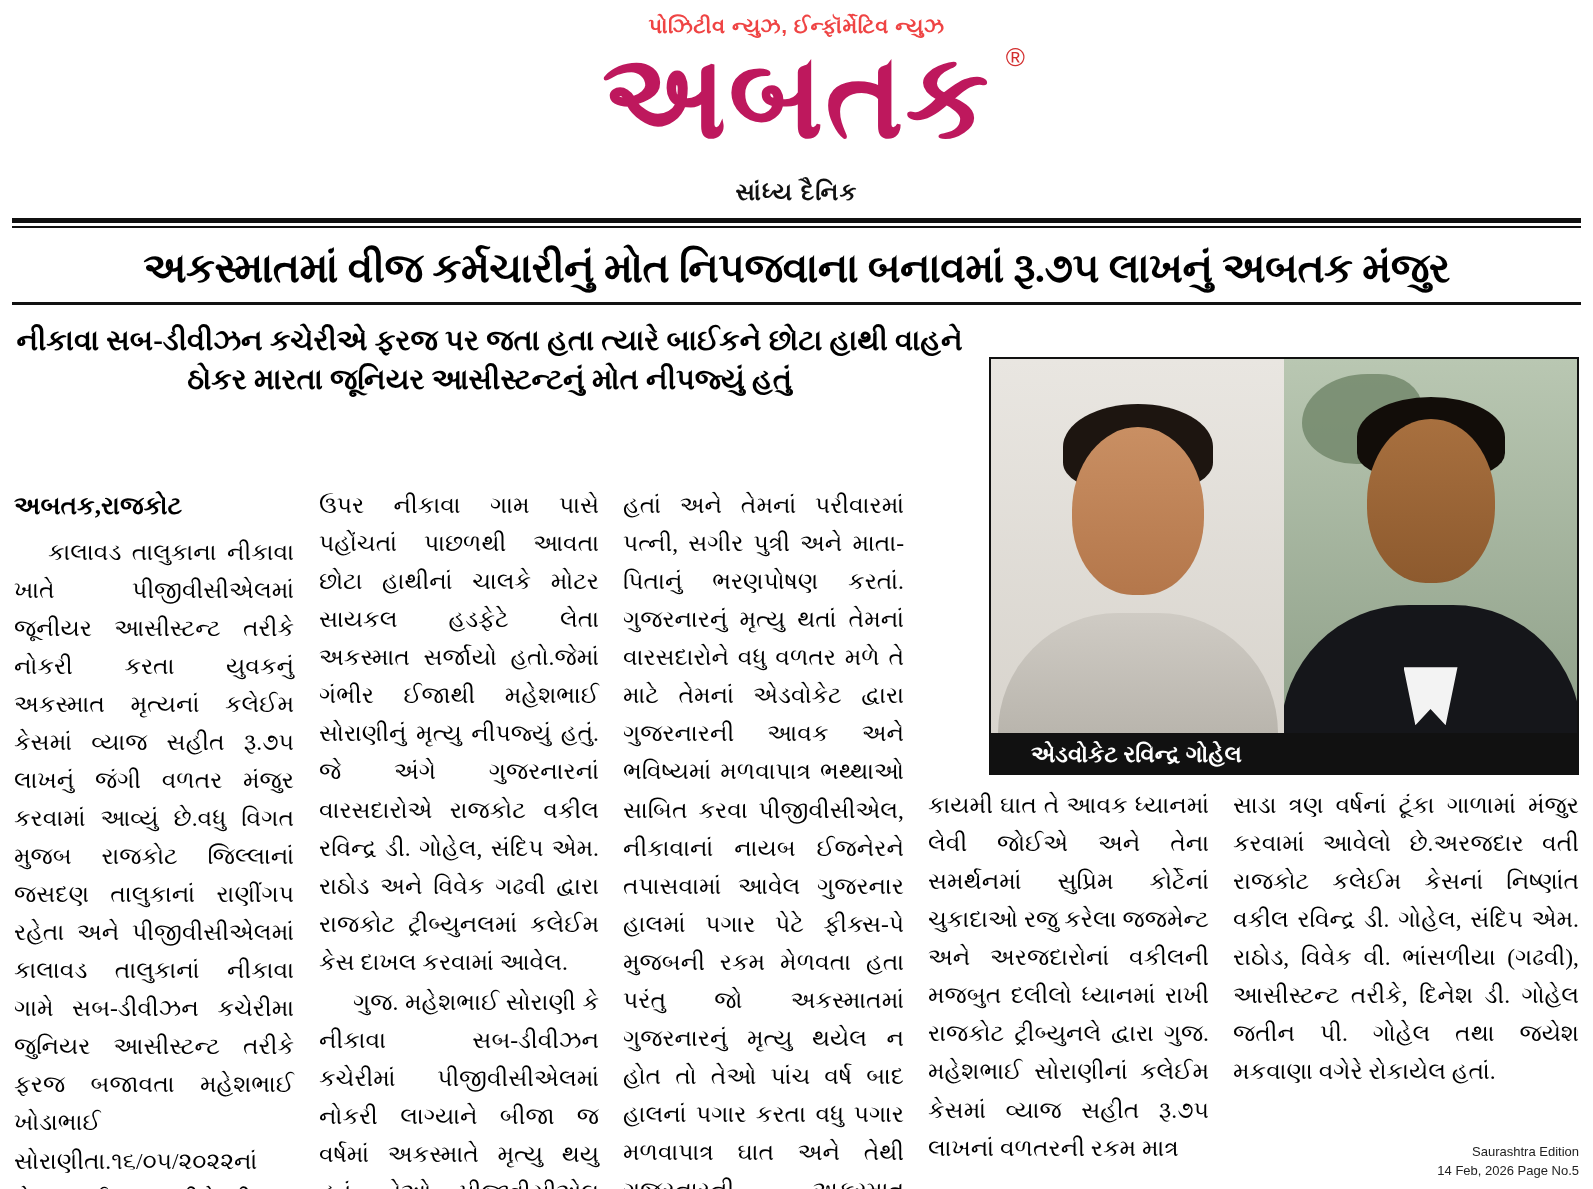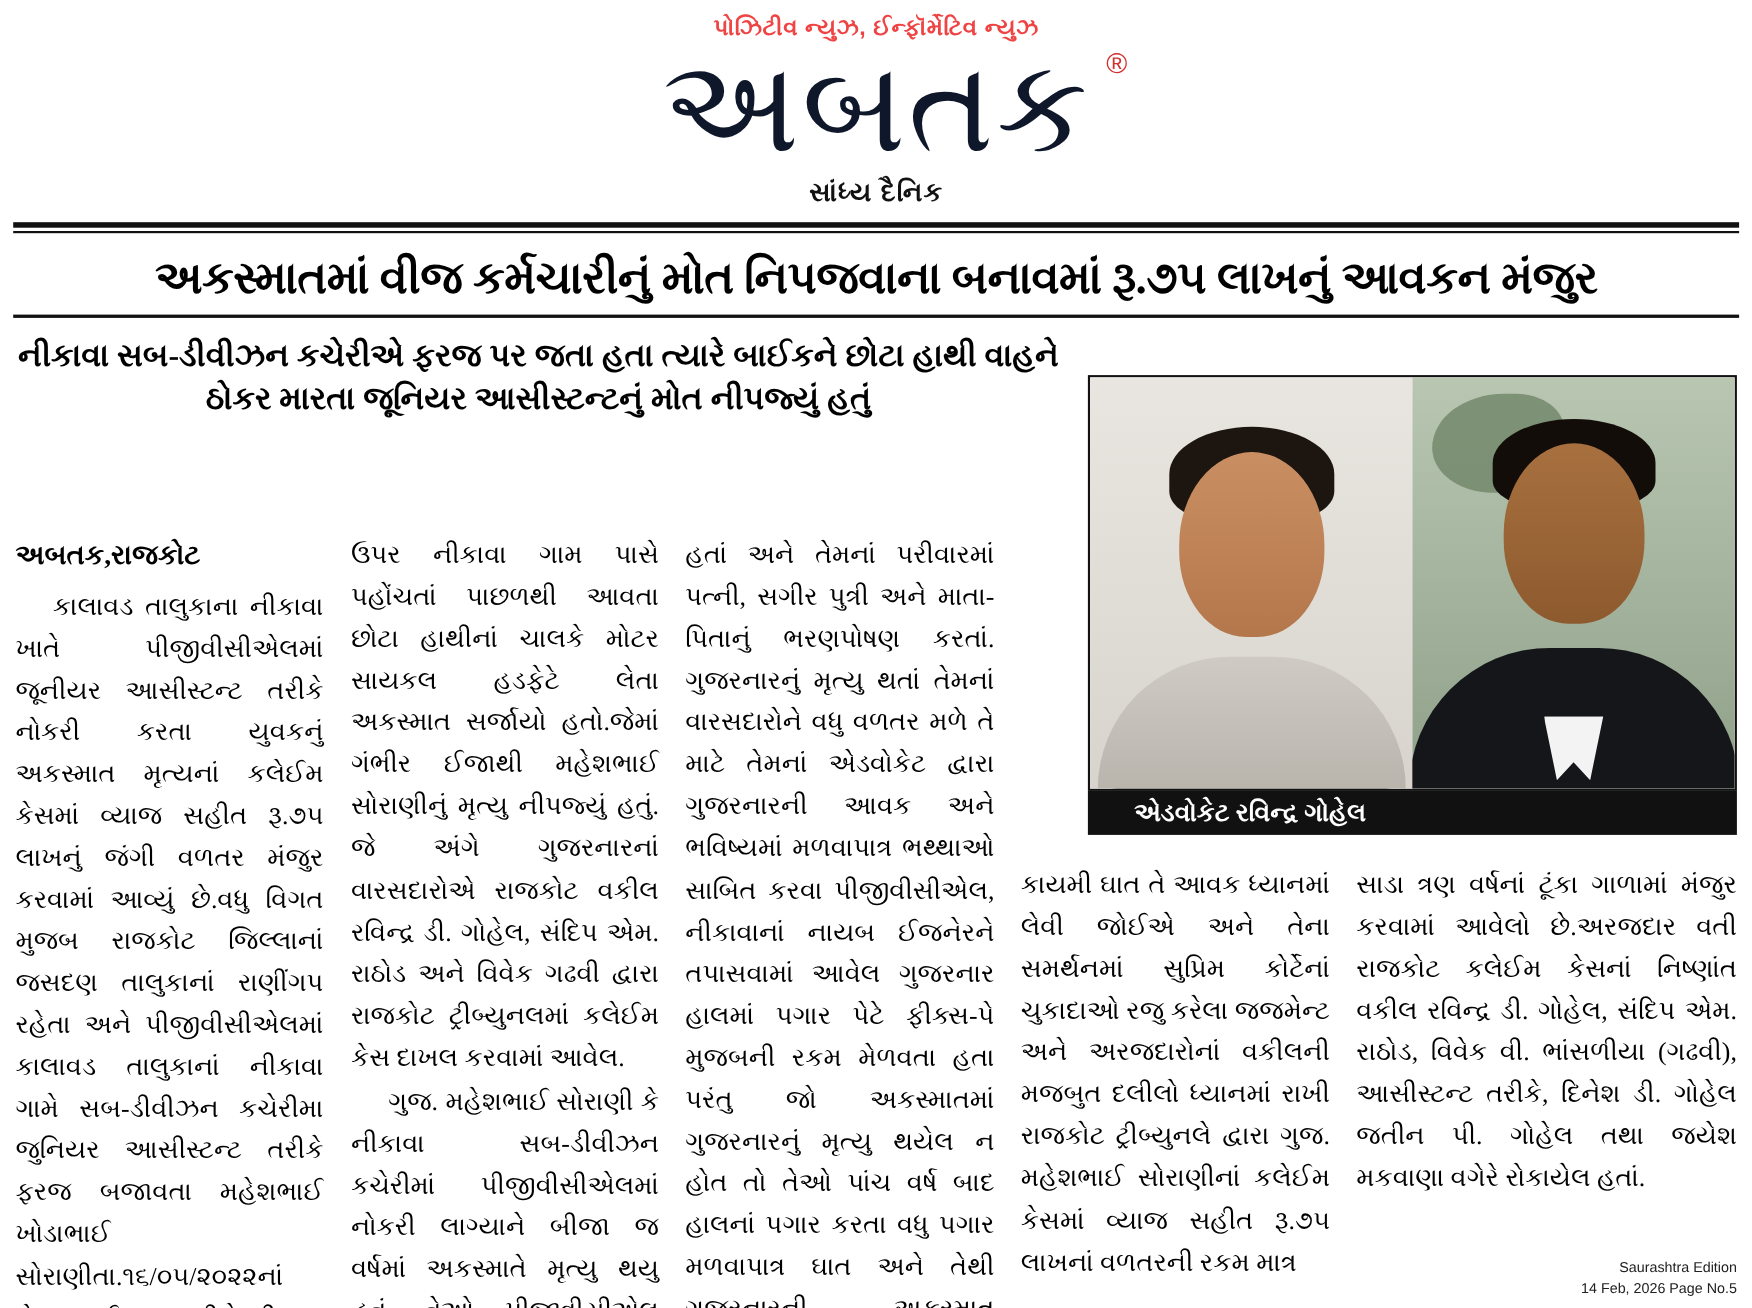--- a/index.html
+++ b/index.html
@@ -29,40 +29,40 @@
     color: #ef4444;
     letter-spacing: 0.5px;
   }
   .masthead-title-wrap {
     position: relative;
     display: inline-block;
     margin-top: -2px;
   }
   .masthead-title {
     font-family: "Liberation Serif", serif;
-    font-weight: normal;
+    font-weight: bold;
     font-size: 118px;
     line-height: 1.05;
-    color: #0f172a;
+    color: #be185d;
     letter-spacing: 2px;
   }
   .masthead-reg {
     position: absolute;
     top: 6px;
     right: -34px;
     font-size: 26px;
     color: #d32f2f;
     font-family: "Liberation Sans", sans-serif;
   }
   .masthead-sub {
     font-family: "Liberation Sans", sans-serif;
     font-weight: bold;
     font-size: 24px;
     color: #111111;
-    margin-top: 2px;
+    margin-top: 18px;
     letter-spacing: 1px;
   }
   .rule-thick {
     margin: 12px 12px 0 12px;
     border-top: 5px solid #111111;
   }
   .rule-thin {
     margin: 3px 12px 0 12px;
     border-top: 2px solid #111111;
   }
@@ -282,21 +282,21 @@
   <div class="masthead-title-wrap">
     <div class="masthead-title">અબતક</div>
     <span class="masthead-reg">®</span>
   </div>
   <div class="masthead-sub">સાંધ્ય દૈનિક</div>
 </div>
 
 <div class="rule-thick"></div>
 <div class="rule-thin"></div>
 
-<div class="headline">અકસ્માતમાં વીજ કર્મચારીનું મોત નિપજવાના બનાવમાં રૂ.૭૫ લાખનું આવકન મંજુર</div>
+<div class="headline">અકસ્માતમાં વીજ કર્મચારીનું મોત નિપજવાના બનાવમાં રૂ.૭૫ લાખનું અબતક મંજુર</div>
 <div class="rule-under-headline"></div>
 
 <div class="subhead-row">
   <div class="subhead">નીકાવા સબ-ડીવીઝન કચેરીએ ફરજ પર જતા હતા ત્યારે બાઈકને છોટા હાથી વાહને ઠોકર મારતા જૂનિયર આસીસ્ટન્ટનું મોત નીપજ્યું હતું</div>
 
   <div class="photo-block">
     <div class="photos">
       <div class="photo photo-left">
         <div class="body"></div>
         <div class="hair"></div>

